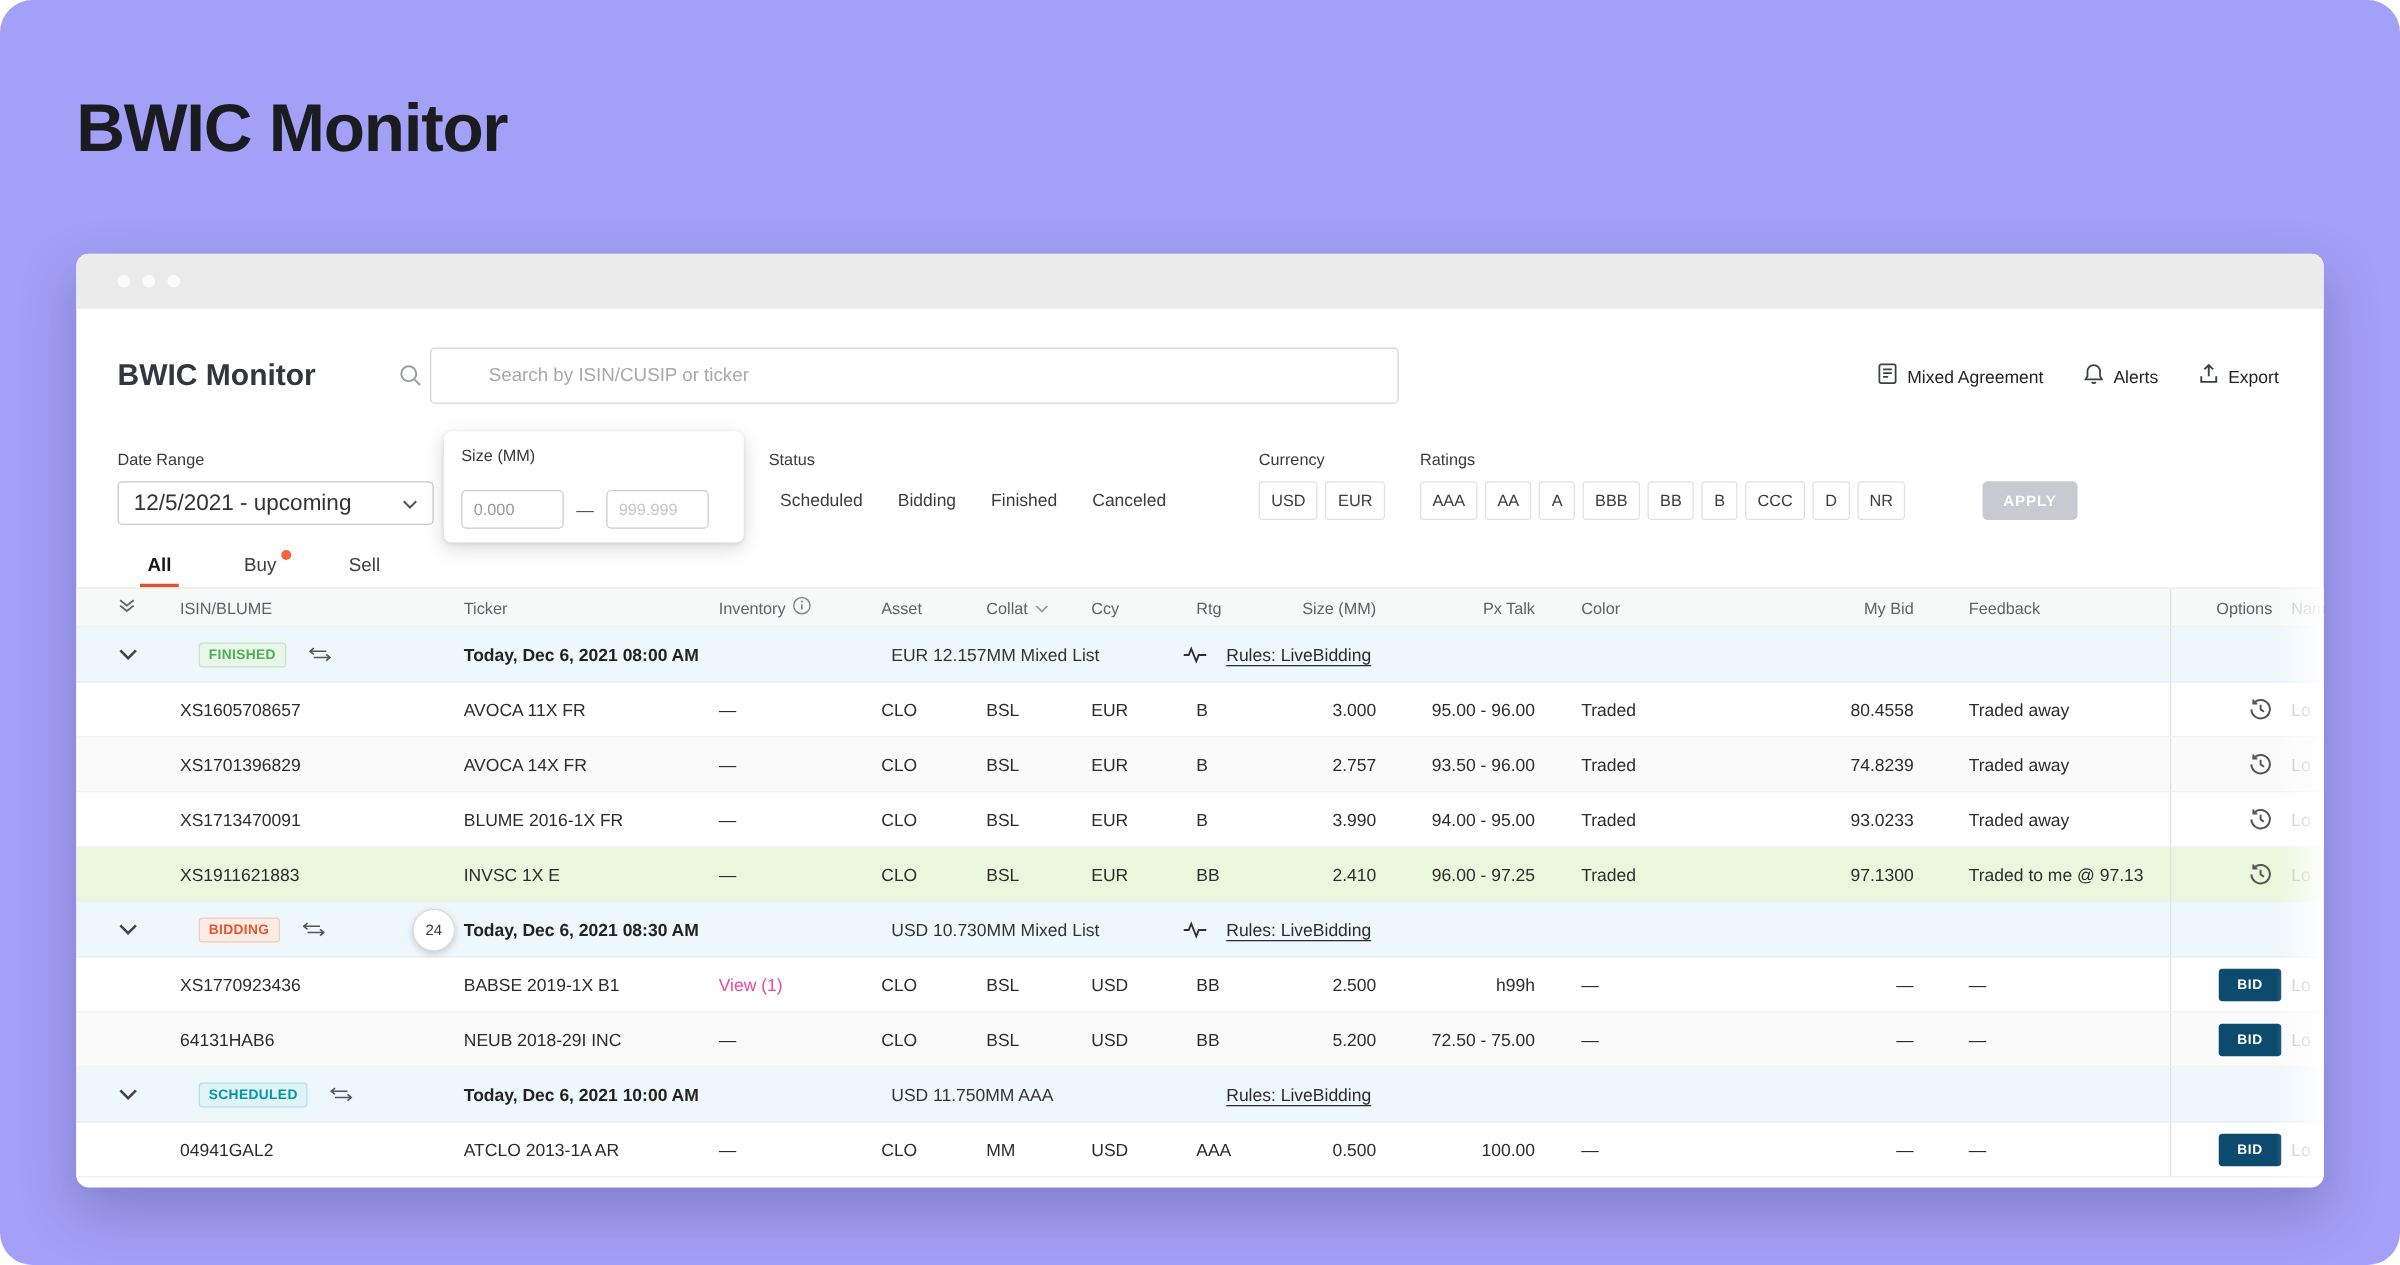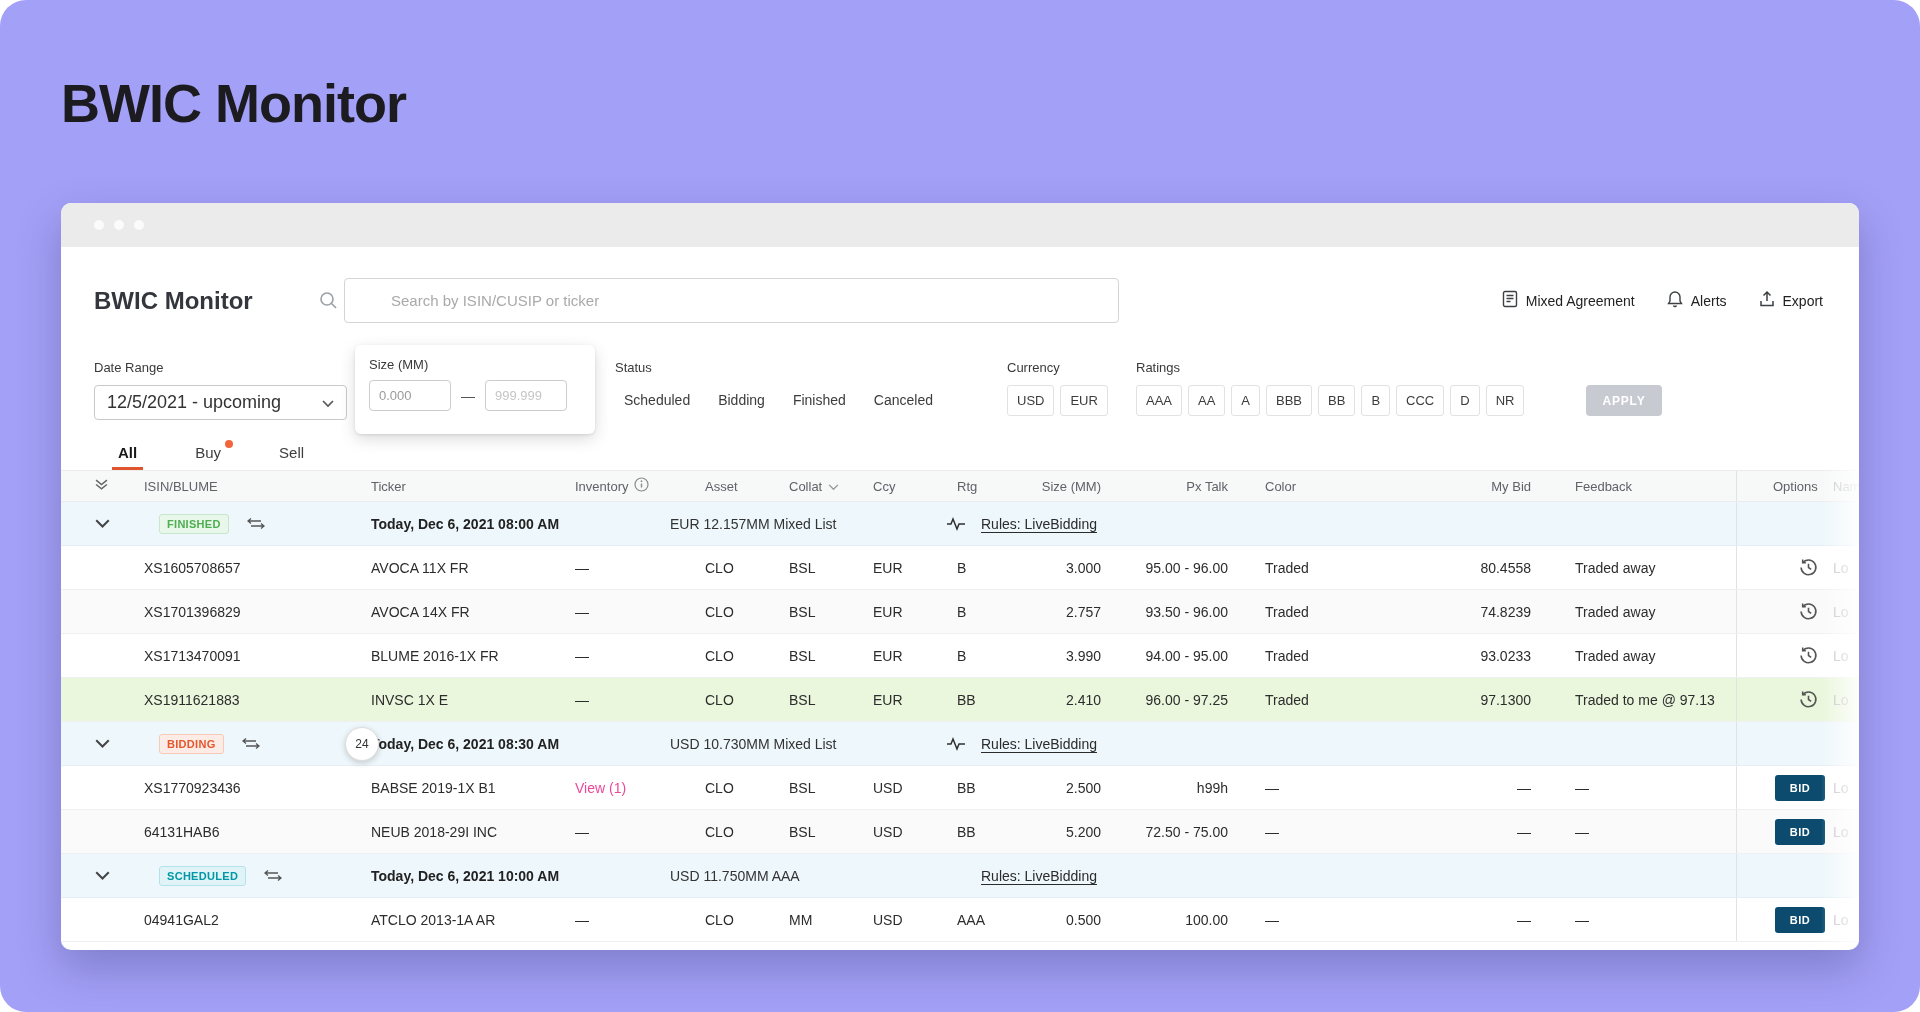--- a/index.html
+++ b/index.html
@@ -19,21 +19,21 @@
   .searchbox .sicon { position:absolute; left:15px; top:13px; }
   .header-actions { margin-left:auto; display:flex; align-items:center; gap:32px; }
   .haction { display:flex; align-items:center; gap:8px; font-size:14px; color:#222; cursor:pointer; white-space:nowrap; }
 
   .filters { position:relative; height:95px; }
   .f-label { font-size:13px; color:#3a3a3a; margin-bottom:10px; }
   .fblock { position:absolute; top:20px; }
   .date-block { left:33px; }
   .select { width:253px; height:35px; border:1px solid #c9c9c9; border-radius:4px; display:flex; align-items:center; justify-content:space-between; padding:0 12px; font-size:18px; color:#333; cursor:pointer; background:#fff; }
   .size-card { position:absolute; left:294px; top:5px; width:240px; height:89px; background:#fff; border-radius:6px; box-shadow:0 1px 3px rgba(0,0,0,.10), 0 5px 16px rgba(0,0,0,.14); padding:12px 14px; z-index:6; }
-  .size-inputs { display:flex; align-items:center; margin-top:8px; }
+  .size-inputs { display:flex; align-items:center; margin-top:20px; }
   .size-inputs input { width:82px; height:31px; border:1px solid #ccc; border-radius:4px; padding:0 9px; font-size:13px; font-family:inherit; outline:none; }
   .size-min { color:#9a9a9a; }
   .size-max::placeholder { color:#c6c6c6; }
   .size-dash { margin:0 10px; color:#555; font-size:14px; }
   .status-block { left:554px; }
   .chip-row { display:flex; align-items:center; }
   .txt-chip { font-size:14px; color:#3c3c3c; padding:7px 9px; margin-right:10px; cursor:pointer; border-radius:3px; }
   .box-chip { font-size:13px; color:#3c3c3c; padding:7px 9px; border:1px solid #e2e2e2; background:#fff; border-radius:3px; margin-right:6px; cursor:pointer; }
   .currency-block { left:946px; }
   .ratings-block { left:1075px; }
@@ -70,24 +70,24 @@
   .grow { position:relative; height:44px; background:#eef7fb; border-bottom:1px solid #e4eef4; display:flex; align-items:center; }
   .grow::after { content:""; position:absolute; left:1675px; top:0; bottom:0; border-left:1px solid #e2e2e2; }
   .g-chevron { position:absolute; left:34px; top:50%; transform:translateY(-50%); cursor:pointer; display:flex; }
   .g-lead { display:flex; align-items:center; margin-left:98px; gap:18px; }
   .badge { font-size:11px; font-weight:700; letter-spacing:.3px; padding:3px 7px; border-radius:3px; }
   .badge-finished { background:#e9f6ea; color:#4caf50; border:1px solid #c8e6c9; }
   .badge-bidding { background:#fdece5; color:#e4572e; border:1px solid #f8c9b8; }
   .badge-scheduled { background:#e0f3f6; color:#0097a7; border:1px solid #b2e3ea; }
   .swap { display:flex; }
   .g-date { position:absolute; left:310px; font-weight:700; color:#222; font-size:14px; }
-  .g-summary { position:absolute; left:609px; color:#333; font-size:14px; }
+  .g-summary { position:absolute; left:652px; color:#333; font-size:14px; }
   .pulse { position:absolute; left:885px; top:50%; transform:translateY(-50%); display:flex; }
   .g-rules { position:absolute; left:920px; font-size:14px; color:#2b2b2b; text-decoration:underline; text-underline-offset:3px; cursor:pointer; }
-  .timer-badge { position:absolute; left:284px; top:5px; width:34px; height:34px; border-radius:50%; background:#fff; border:1px solid #ddd; box-shadow:0 2px 6px rgba(0,0,0,.18); display:flex; align-items:center; justify-content:center; font-size:12px; color:#333; z-index:3; }
+  .timer-badge { position:absolute; left:269px; top:5px; width:34px; height:34px; border-radius:50%; background:#fff; border:1px solid #ddd; box-shadow:0 2px 6px rgba(0,0,0,.18); display:flex; align-items:center; justify-content:center; font-size:12px; color:#333; z-index:3; }
 
   .fade { position:absolute; top:0; right:0; bottom:0; width:38px; background:linear-gradient(90deg, rgba(255,255,255,0), rgba(255,255,255,.9)); pointer-events:none; z-index:4; }
 </style>
 </head>
 <body>
 
 <div class="canvas">
   <h1 class="page-title">BWIC Monitor</h1>
 
   <div class="window">

